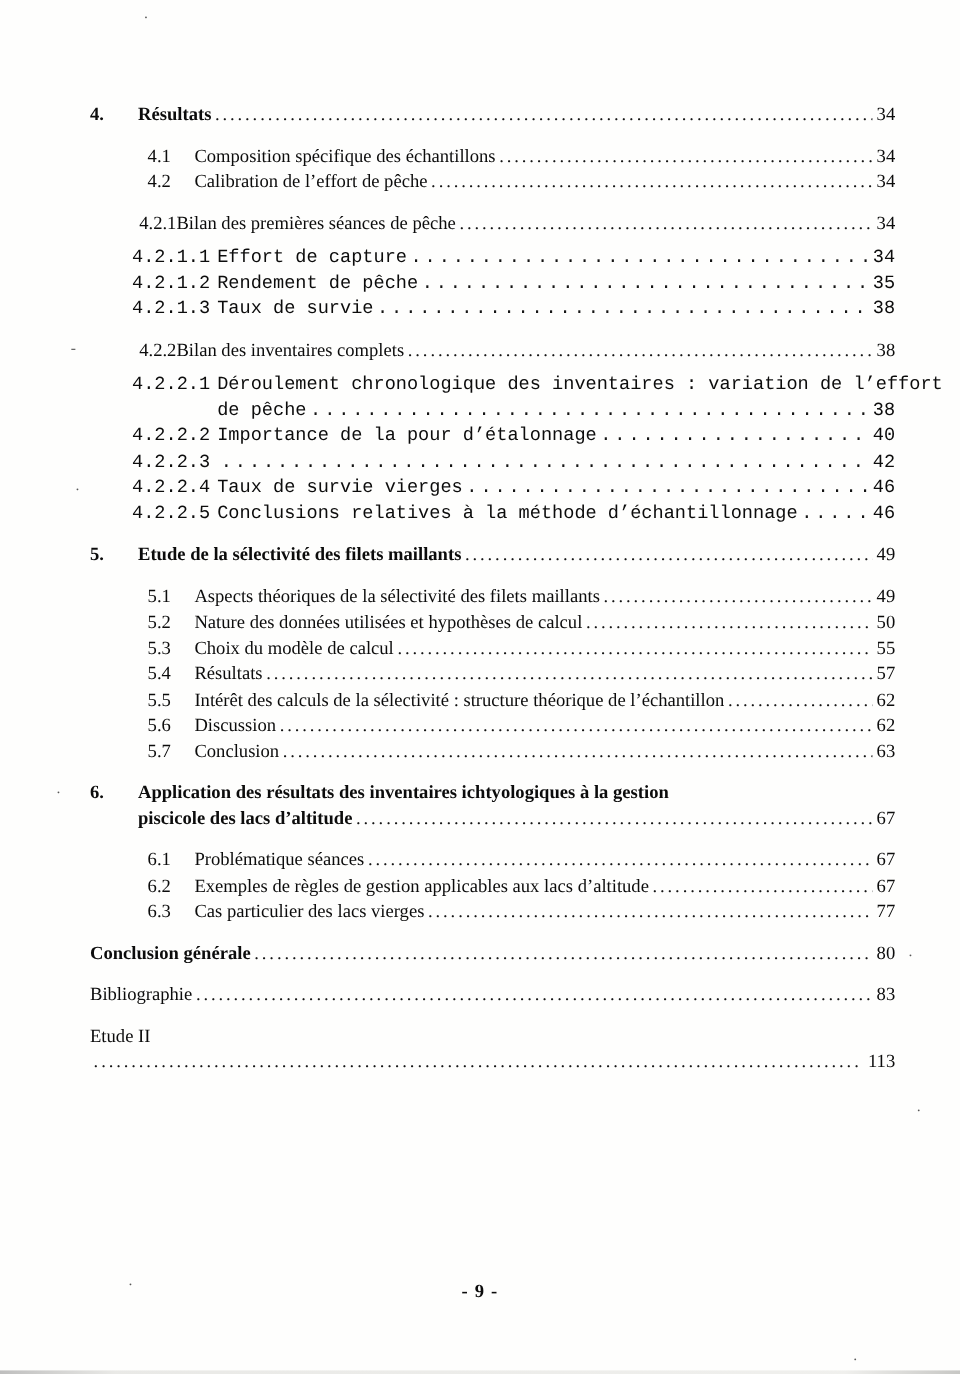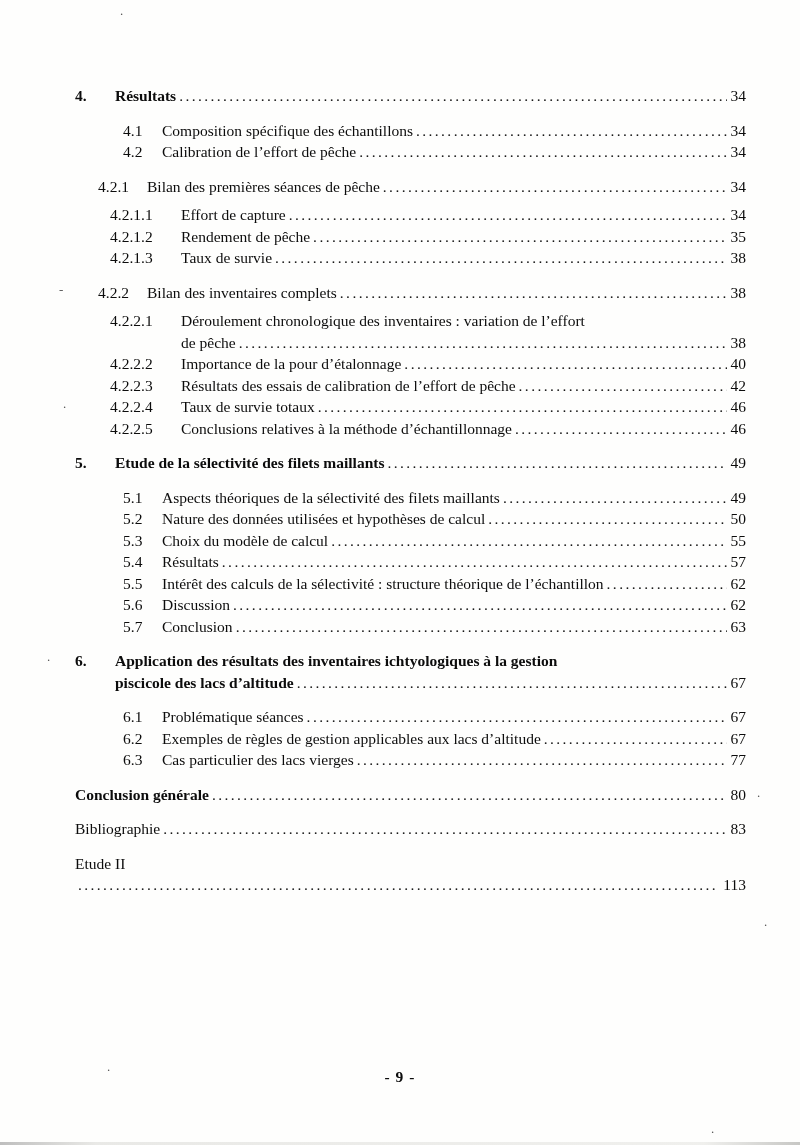--- a/index.html
+++ b/index.html
@@ -49,22 +49,22 @@
   }
   .leader::after {
     content: "........................................................................................................................................................................";
     letter-spacing: 2.4px;
     color: #151515;
   }
   .pgnum { flex: none; font-weight: normal; }
   .bold .title, .bold .num { font-weight: bold; }
   .lvl0 { padding-left: 0; }    .lvl0 .num { width: 40px; }
   .lvl1 { padding-left: 8px; }  .lvl1 .num { width: 39px; margin-left: 40px; }
-  .lvl2 { padding-left: 23px; } .lvl2 .num { width: 49px; }
-  .lvl3 { padding-left: 35px; } .lvl3 .num { width: 71px; }
+  .lvl2 { padding-left: 23px; } .lvl2 .num { width: 49px; text-align: right; }
+  .lvl3 { padding-left: 35px; font-family: Liberation Mono, monospace; } .lvl3 .num { width: 71px; }
   .page-footer {
     position: absolute;
     left: 0; top: 1068px;
     width: 100%;
     text-align: center;
     font-size: 15.5px;
     font-weight: bold;
     letter-spacing: 1px;
   }
   .artifact {
@@ -191,31 +191,30 @@
               <span class="title">Importance de la pour d’étalonnage</span>
               <span class="leader"></span>
               <span class="pgnum">40</span>
             </div>
           </div>
         </div>
         <div class="row lvl3">
           <span class="num">4.2.2.3</span>
           <div class="entry-body">
             <div class="line">
-              <span class="title">Résultats des essais de calibration de l’effort de pêche</span>
               <span class="leader"></span>
               <span class="pgnum">42</span>
             </div>
           </div>
         </div>
         <div class="row lvl3">
           <span class="num">4.2.2.4</span>
           <div class="entry-body">
             <div class="line">
-              <span class="title">Taux de survie totaux</span>
+              <span class="title">Taux de survie vierges</span>
               <span class="leader"></span>
               <span class="pgnum">46</span>
             </div>
           </div>
         </div>
         <div class="row lvl3">
           <span class="num">4.2.2.5</span>
           <div class="entry-body">
             <div class="line">
               <span class="title">Conclusions relatives à la méthode d’échantillonnage</span>

